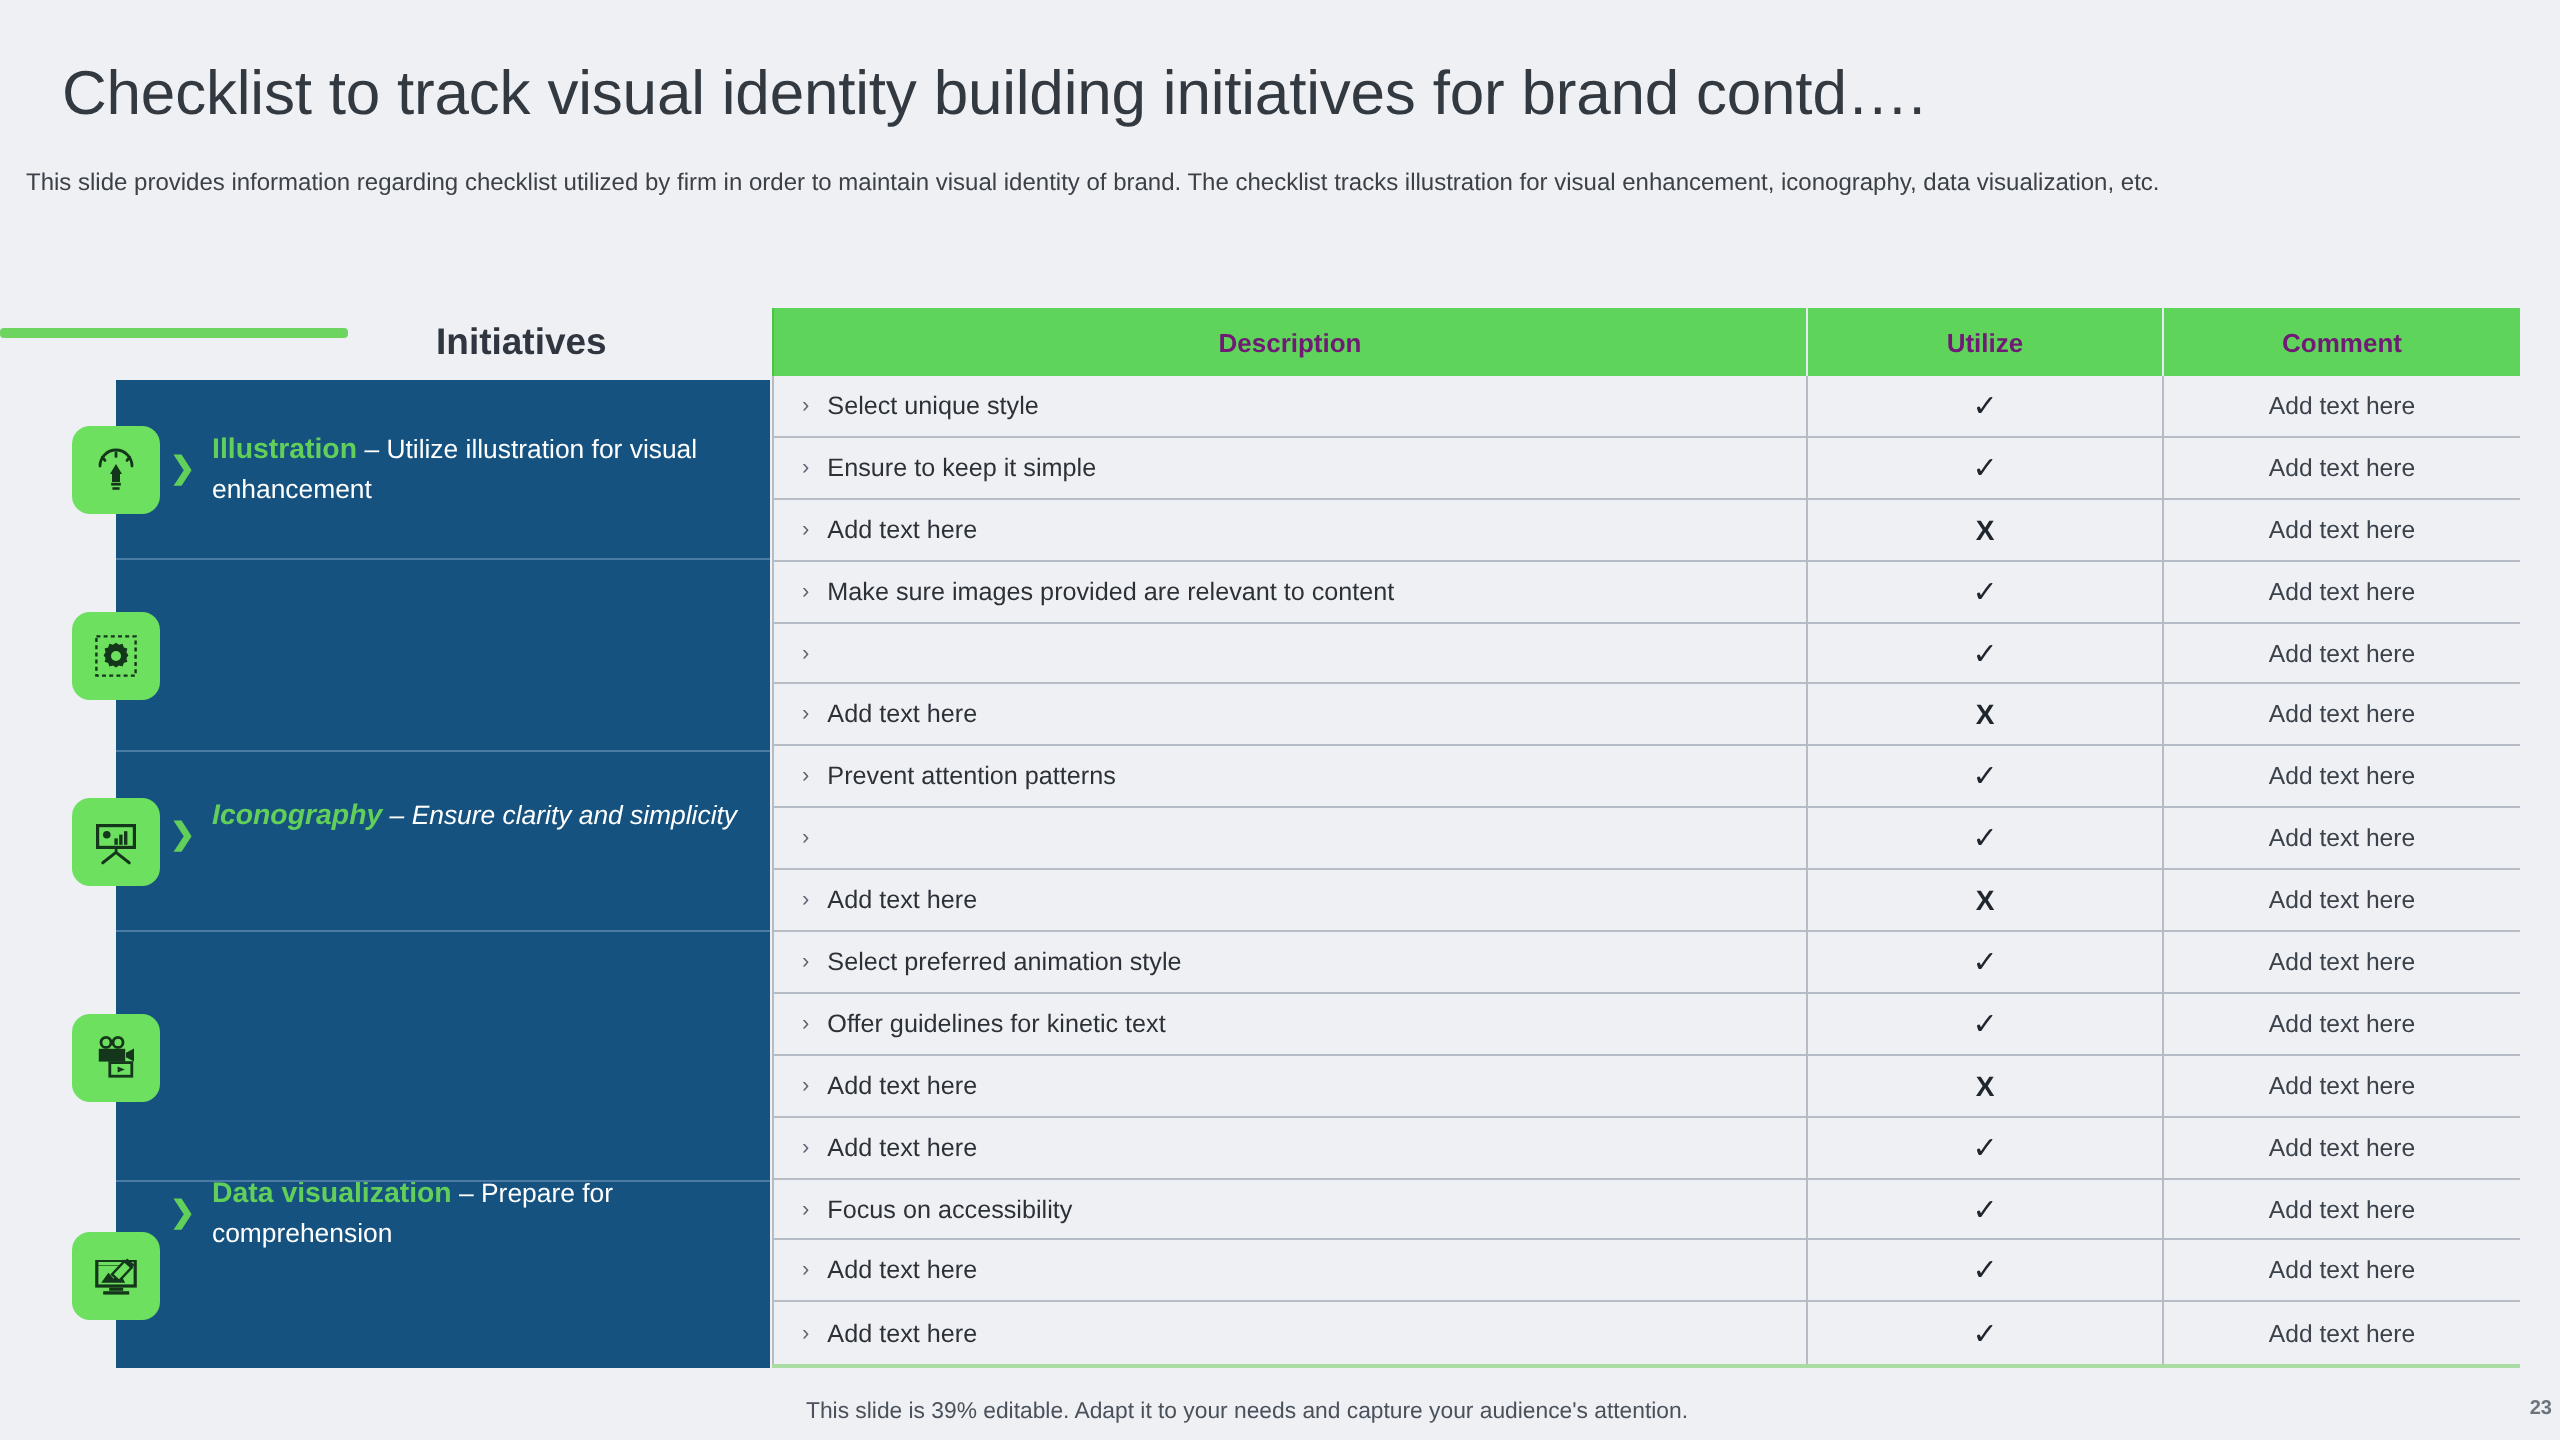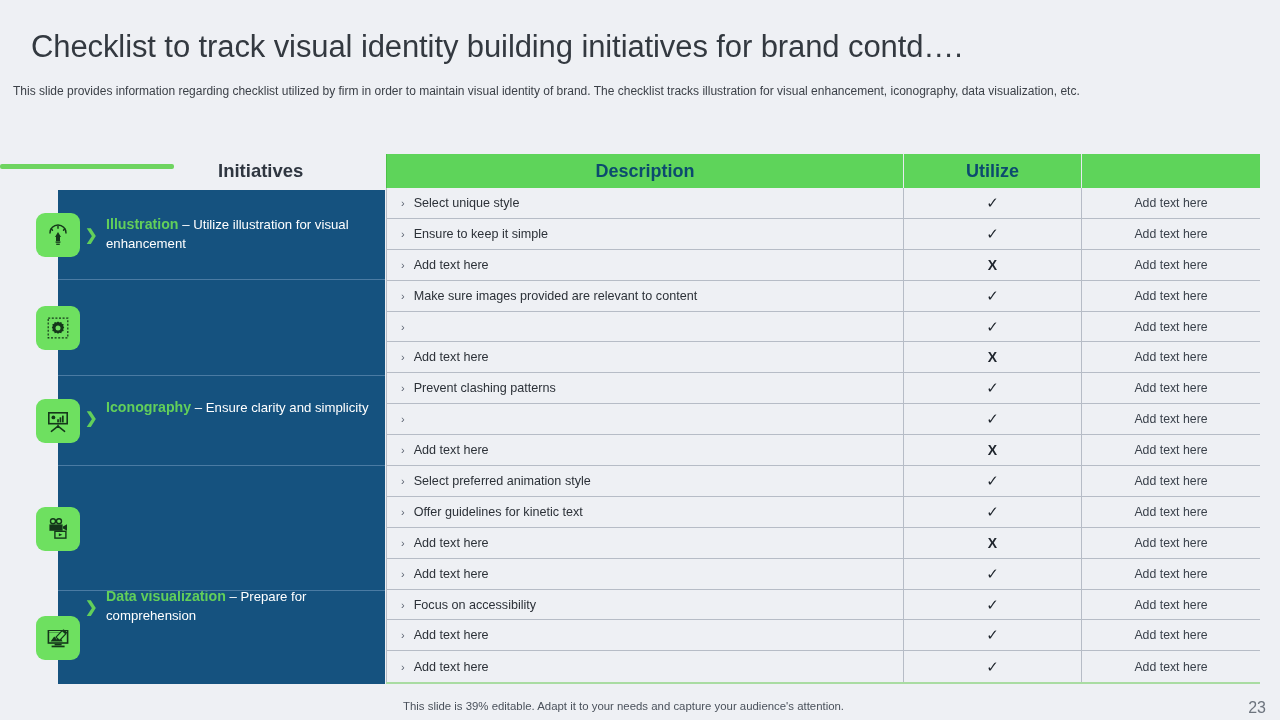--- a/index.html
+++ b/index.html
@@ -69,21 +69,21 @@
     background: #eef0f4;
     border-bottom: 2px solid #a9dca2;
   }
   .thead {
     display: flex; height: 34px;
     background: #5ed45a;
     border-left: 1px solid #4cc247;
   }
   .thead .th {
     display: flex; align-items: center; justify-content: center;
-    font-size: 18px; font-weight: bold; color: #0c4a6e;
+    font-size: 13px; font-weight: bold; color: #701a75;
     border-right: 1px solid #e7eaf0;
   }
   .th-desc { width: 517px; }
   .th-check { width: 178px; }
   .th-comment { width: 178px; border-right: none !important; }
 
   .trow {
     display: flex; height: 30.9px;
     border-bottom: 1px solid #b6bcc6;
     border-left: 1px solid #b6bcc6;
@@ -101,56 +101,57 @@
     width: 178px; justify-content: center;
     font-size: 12.3px; color: #3b424c; border-right: none;
   }
 
   
   .footnote {
     position: absolute; left: 403px; top: 700px;
     font-size: 11.4px; color: #4a515b;
   }
   .pagenum {
-    position: absolute; right: 14px; top: 699px;
-    font-size: 16px; color: #6d747e;
+    position: absolute; right: 4px; top: 699px;
+    font-size: 10px; color: #6d747e; font-weight: bold;
   }
 </style>
 </head>
 <body>
 
 <div class="slide">
 
   <div class="title">Checklist to track visual identity building initiatives for brand contd….</div>
   <div class="subtitle">This slide provides information regarding checklist utilized by firm in order to maintain visual identity of brand. The checklist tracks illustration for visual enhancement, iconography, data visualization, etc.</div>
 
   <div class="green-rule"></div>
   <div class="initiatives-label">Initiatives</div>
 
   <div class="panel" id="panel">
       <div class="panel-row" style="top: 0px; height: 90px;">
         <div class="chev" style="top: 37px;">❯</div>
         <div class="panel-text" style="top: 25px;"><span class="hl">Illustration</span><span class="dash"> – </span><span>Utilize illustration for visual enhancement</span></div>
       </div>
       <div class="panel-row" style="top: 90px; height: 96px;">
         <div class="chev" style="top: 130px;">❯</div>
-        <div class="panel-text" style="top: 118px;"><span class="hl">Iconography</span><span class="dash"> – </span><span>Ensure clarity and simplicity</span></div>
+        <div class="panel-text" style="top: 118px; font-style: italic;"><span class="hl">Iconography</span><span class="dash"> – </span><span>Ensure clarity and simplicity</span></div>
       </div>
       <div class="panel-row" style="top: 186px; height: 90px;">
         <div class="chev" style="top: 223px;">❯</div>
         <div class="panel-text" style="top: 211px;"><span class="hl">Data visualization</span><span class="dash"> – </span><span>Prepare for comprehension</span></div>
       </div>
       <div class="panel-row" style="top: 276px; height: 125px;"></div>
       <div class="panel-row last" style="top: 401px; height: 93px;"></div>
     </div>
 
   <div class="table">
     <div class="thead">
       <div class="th th-desc">Description</div>
       <div class="th th-check">Utilize</div>
+      <div class="th th-comment">Comment</div>
     </div>
     <div id="tbody">
         <div class="trow">
           <div class="cell c-desc">
             <span class="arrow">›</span>
             <span>Select unique style</span>
           </div>
           <div class="cell c-check tick">✓</div>
           <div class="cell c-comment">Add text here</div>
         </div>
@@ -189,21 +190,21 @@
           <div class="cell c-desc">
             <span class="arrow">›</span>
             <span>Add text here</span>
           </div>
           <div class="cell c-check">X</div>
           <div class="cell c-comment">Add text here</div>
         </div>
         <div class="trow">
           <div class="cell c-desc">
             <span class="arrow">›</span>
-            <span>Prevent clashing patterns</span>
+            <span>Prevent attention patterns</span>
           </div>
           <div class="cell c-check tick">✓</div>
           <div class="cell c-comment">Add text here</div>
         </div>
         <div class="trow">
           <div class="cell c-desc">
             <span class="arrow">›</span>
           </div>
           <div class="cell c-check tick">✓</div>
           <div class="cell c-comment">Add text here</div>

